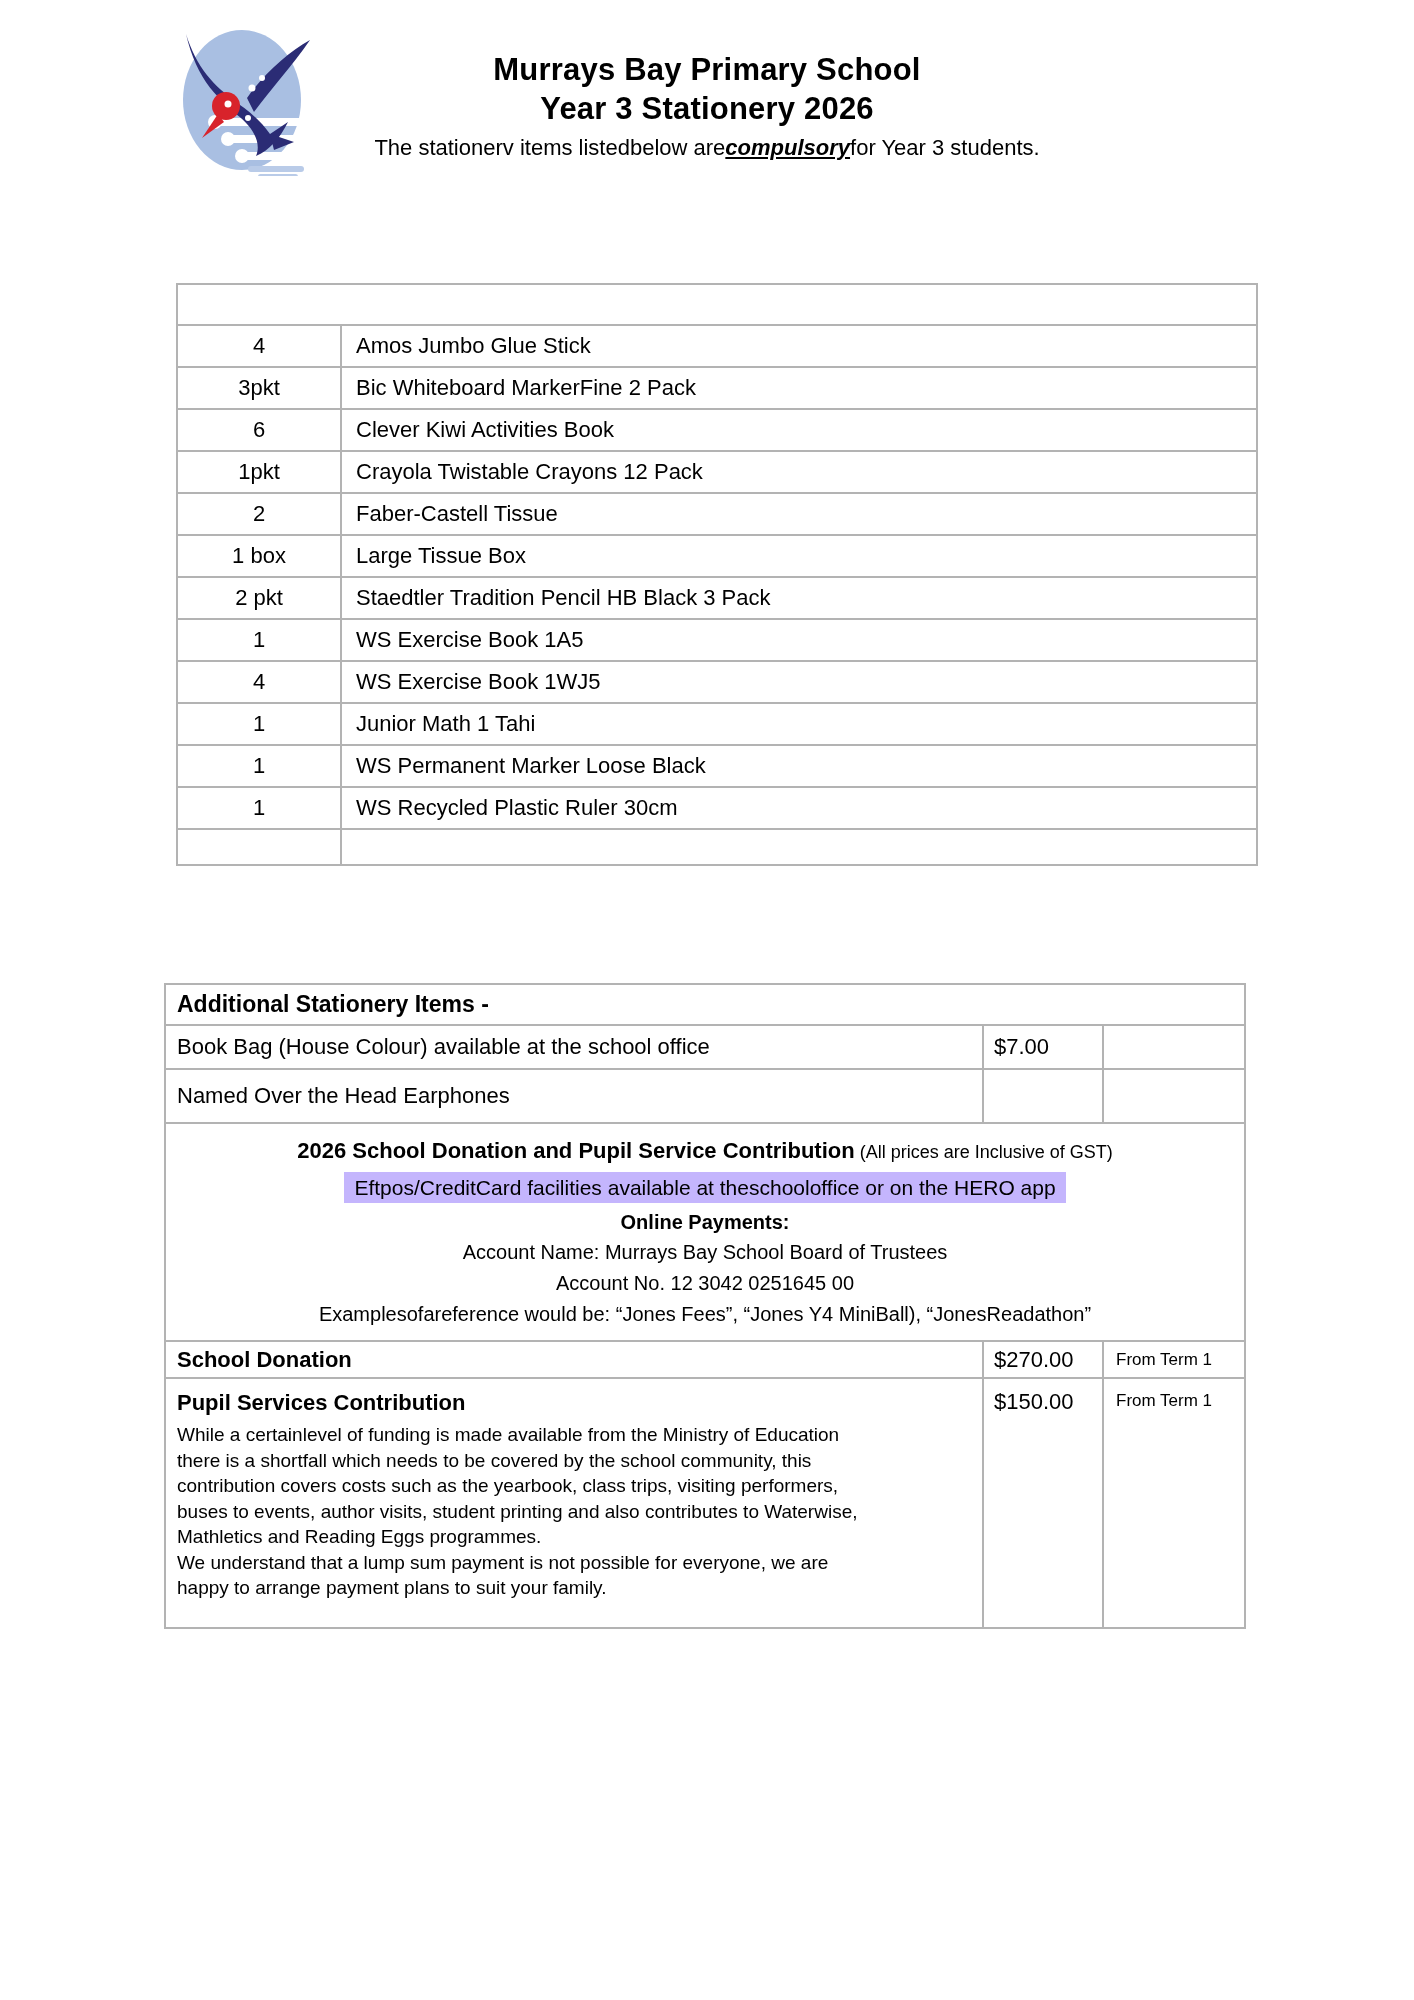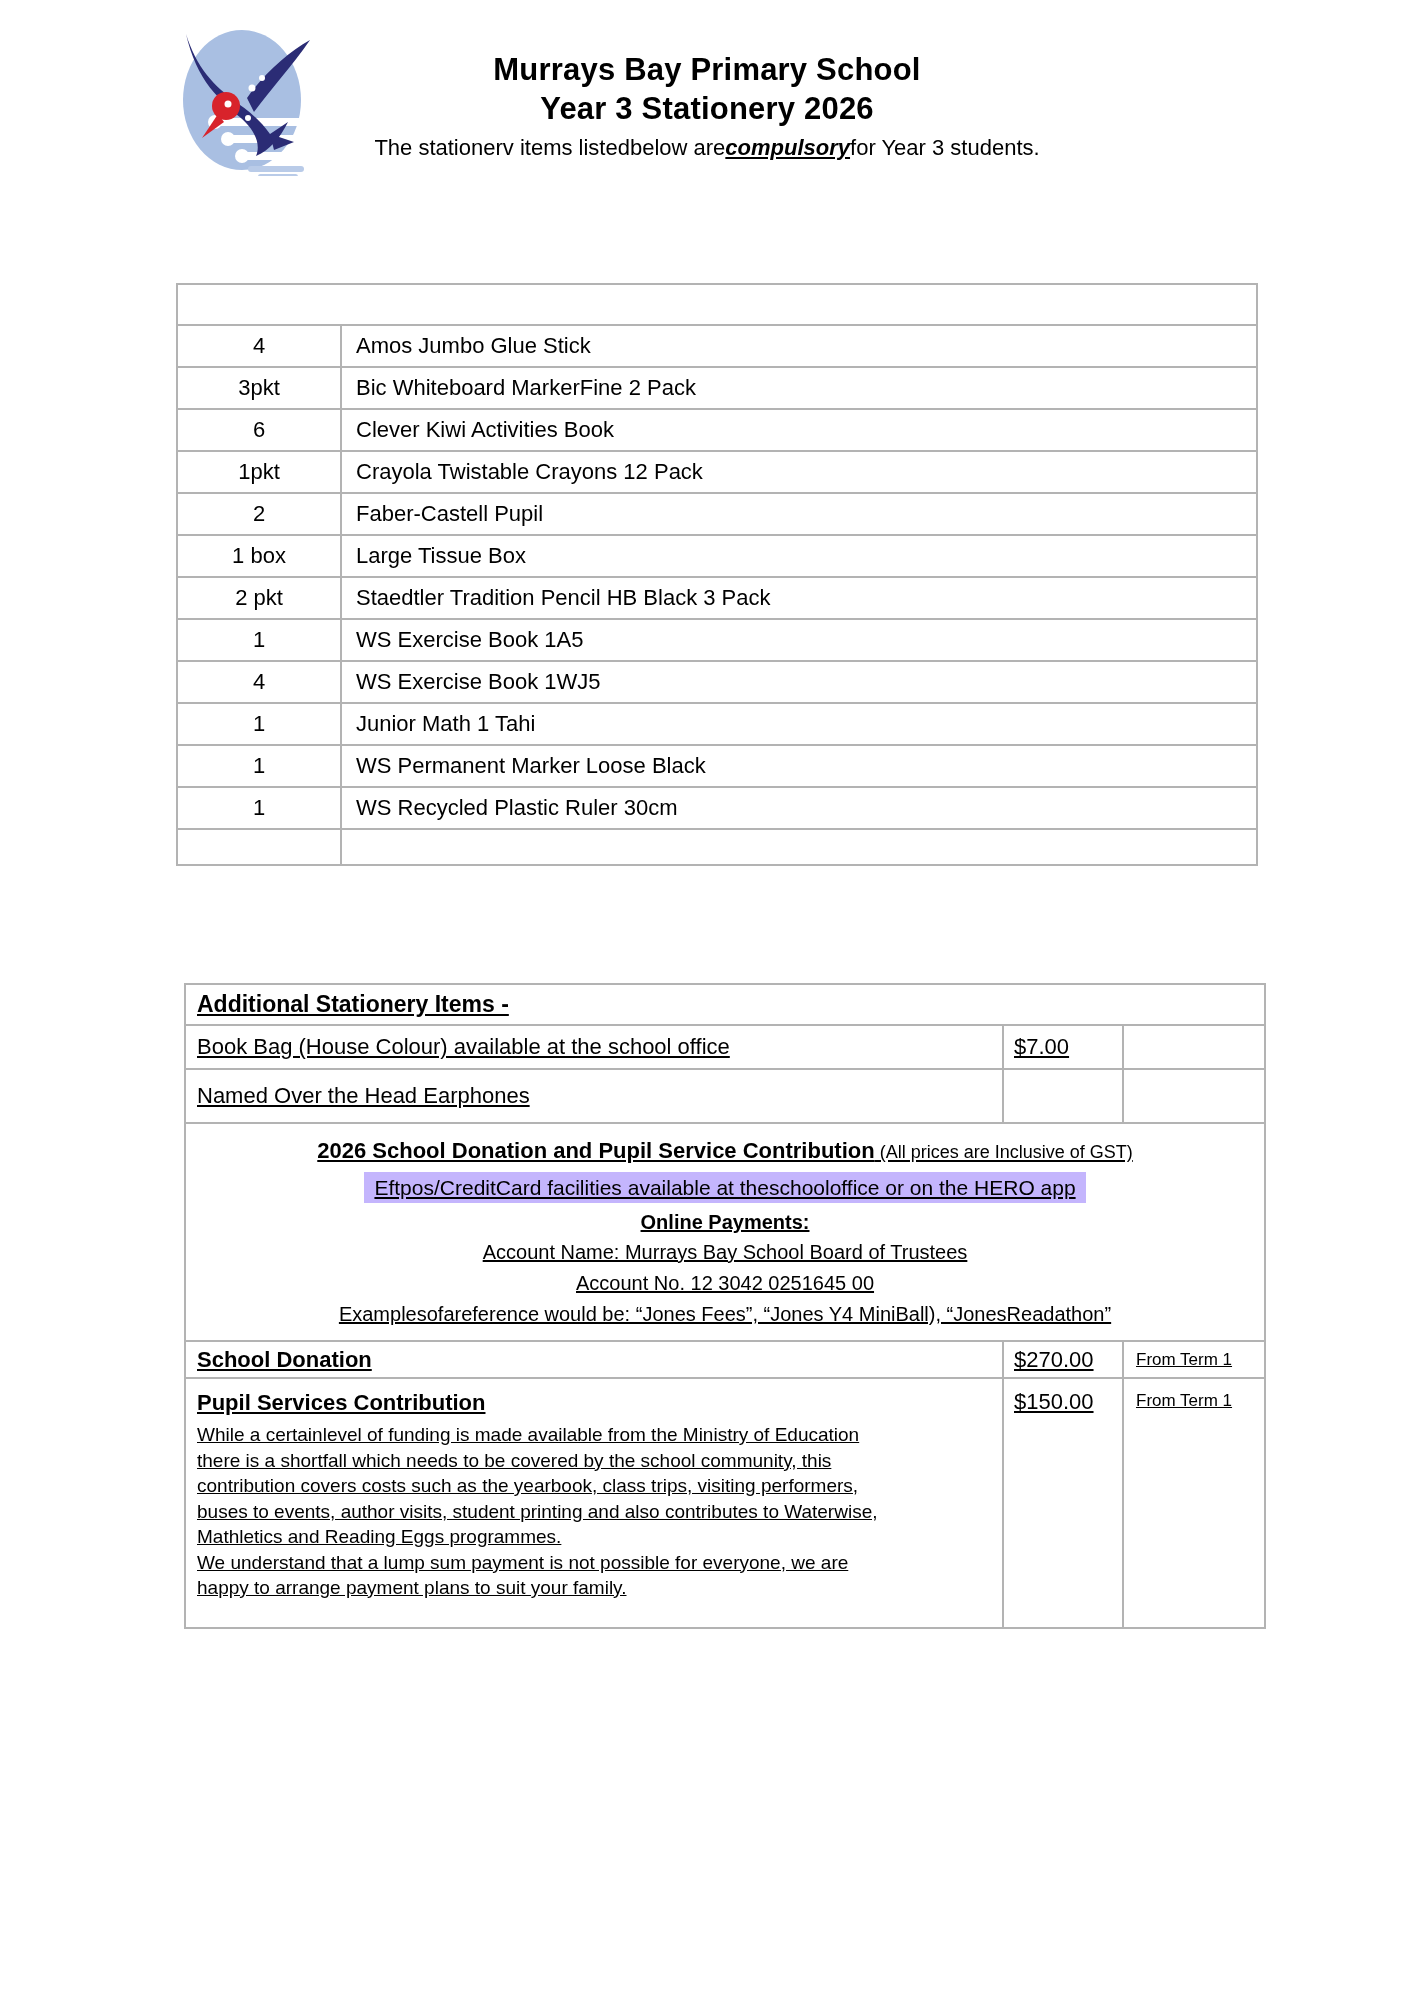--- a/index.html
+++ b/index.html
@@ -17,21 +17,21 @@
   table{border-collapse:collapse;position:absolute;table-layout:fixed;background:#fff;}
   td{border:2px solid #b3b3b3;font-size:22px;padding:0 0 0 14px;vertical-align:middle;overflow:hidden;white-space:nowrap;}
   .b{font-weight:bold;}
   
   .t1{left:176px;top:283px;width:1080px;}
   .t1 .qty{text-align:center;padding:0;}
   .t1 tr{height:42px;}
   .t1 tr.r-head{height:41px;}
   .t1 tr.r-empty{height:36px;}
   
-  .t2{left:184px;top:983px;width:1080px;text-decoration:underline;}
+  .t2{left:164px;top:983px;width:1080px;}
   .t2 tr.r-heading{height:41px;}
   .t2 tr.r-item1{height:44px;}
   .t2 tr.r-item2{height:54px;}
   .t2 tr.r-donation{height:202px;}
   .t2 tr.r-school{height:37px;}
   .t2 tr.r-pupil{height:250px;}
   .t2 .heading-cell{font-weight:bold;font-size:23px;padding-left:11px;}
   .t2 .item-cell{padding-left:11px;}
   .t2 .price-cell{padding-left:10px;}
   .t2 .term-cell{font-size:17px;padding-left:12px;}
@@ -119,21 +119,21 @@
     <tr>
           <td class="qty">6</td>
           <td>Clever Kiwi Activities Book</td>
         </tr>
     <tr>
           <td class="qty">1pkt</td>
           <td>Crayola Twistable Crayons 12 Pack</td>
         </tr>
     <tr>
           <td class="qty">2</td>
-          <td>Faber-Castell Pupil</td>
+          <td>Faber-Castell Tissue</td>
         </tr>
     <tr>
           <td class="qty">1 box</td>
           <td>Large Tissue Box</td>
         </tr>
     <tr>
           <td class="qty">2 pkt</td>
           <td>Staedtler Tradition Pencil HB Black 3 Pack</td>
         </tr>
     <tr>

